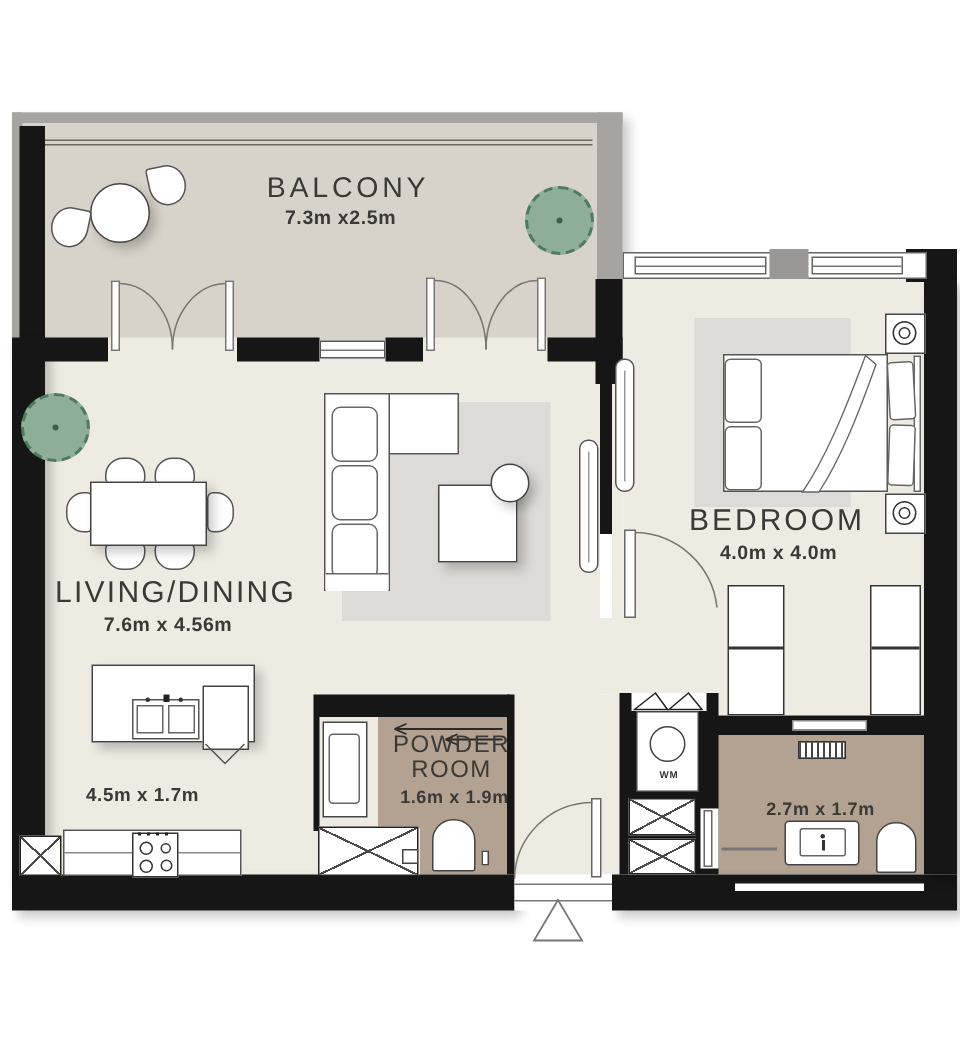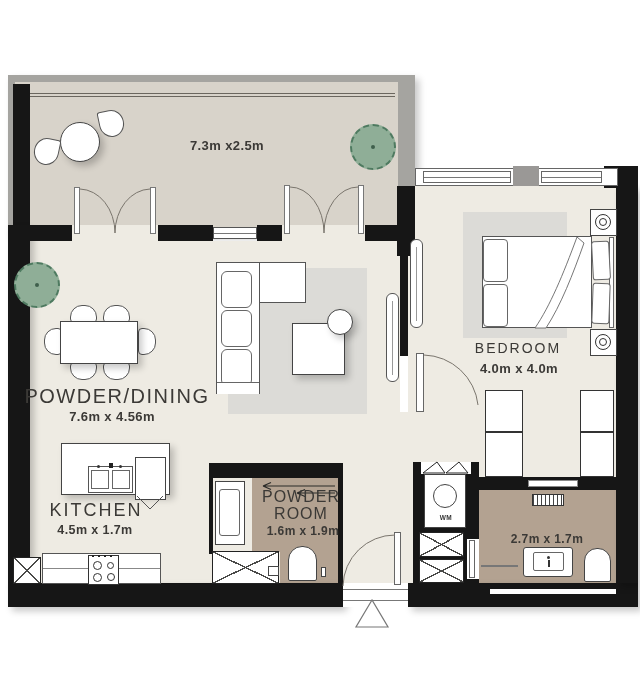--- a/index.html
+++ b/index.html
@@ -10,21 +10,21 @@
   .gray{position:absolute;background:#a5a4a0;}
   .fw{position:absolute;background:#fff;border:1px solid #555;box-sizing:border-box;}
   .fw2{position:absolute;background:#fff;border:1.3px solid #444;box-sizing:border-box;}
   .sh{box-shadow:4px 4px 7px rgba(0,0,0,.22);}
   .xbox{position:absolute;border:1.6px solid #222;box-sizing:border-box;
     background:
      linear-gradient(to top right, transparent calc(50% - .7px), #4a4a48 calc(50% - .7px), #4a4a48 calc(50% + .7px), transparent calc(50% + .7px)),
      linear-gradient(to bottom right, transparent calc(50% - .7px), #4a4a48 calc(50% - .7px), #4a4a48 calc(50% + .7px), transparent calc(50% + .7px)),
      #fff;}
   .lbl{position:absolute;transform:translate(-50%,-50%);white-space:nowrap;color:#3b3936;}
-  .rname{letter-spacing:2px;font-size:14px;}
+  .rname{letter-spacing:2px;font-size:20px;}
   .rdims{font-weight:700;font-size:12px;letter-spacing:.4px;}
   .rdims-light{font-weight:700;font-size:13px;letter-spacing:.4px;}
   .plant{position:absolute;border-radius:50%;background:#8fae97;border:2.5px dashed #4e7a60;box-sizing:border-box;}
   .plant .dot{position:absolute;left:50%;top:50%;width:4px;height:4px;margin:-2px;background:#3f5f4c;border-radius:50%;}
   .cushion{position:absolute;background:#fff;border:1px solid #666;border-radius:6px;box-sizing:border-box;}
   .chair{position:absolute;background:#fff;border:1.2px solid #555;box-sizing:border-box;}
   svg.overlay{position:absolute;left:0;top:0;pointer-events:none;}
 </style>
 </head>
 <body>
@@ -213,29 +213,29 @@
       <path d="M446,473 L459,462 L468,473 Z"></path>
     </g>
     <g stroke="#2a2a28" stroke-width="1.2" fill="none">
       <path d="M335,486 L263,486 M263,486 l8,-3.5 M263,486 l8,3.5"></path>
       <path d="M335,493 L297,493 M297,493 l8,-3.5 M297,493 l8,3.5"></path>
     </g>
     <path d="M577,237 C563,275 550,306 535,328 L546,328 C561,305 573,274 584,243 Z" fill="#fff" stroke="#666" stroke-width="0.9"></path>
     <path d="M137,496 L150,509 L163,496" fill="none" stroke="#555" stroke-width="1"></path>
   </svg>
 
+  <div class="lbl rname" style="left:232px;top:126px;font-size:19px;letter-spacing:2.5px;">BALCONY</div>
   <div class="lbl rdims-light" style="left:227px;top:145px;">7.3m x2.5m</div>
 
-  <div class="lbl rname" style="left:117px;top:396px;font-size:20px;letter-spacing:1.5px;">POWDER/DINING</div>
+  <div class="lbl rname" style="left:117px;top:396px;font-size:20px;letter-spacing:1.5px;">LIVING/DINING</div>
   <div class="lbl rdims-light" style="left:112px;top:416px;">7.6m x 4.56m</div>
 
   <div class="lbl rname" style="left:518px;top:348px;">BEDROOM</div>
   <div class="lbl rdims" style="left:519px;top:368px;font-size:13px;">4.0m x 4.0m</div>
 
-  <div class="lbl rname" style="left:96px;top:510px;font-size:18px;">KITCHEN</div>
   <div class="lbl rdims" style="left:95px;top:530px;font-size:12.5px;">4.5m x 1.7m</div>
 
   <div class="lbl rname" style="left:301px;top:497px;font-size:16px;letter-spacing:1px;">POWDER</div>
   <div class="lbl rname" style="left:301px;top:514px;font-size:16px;letter-spacing:1px;text-align:right;">ROOM</div>
   <div class="lbl rdims" style="left:303px;top:531px;">1.6m x 1.9m</div>
 
   <div class="lbl rdims" style="left:547px;top:539px;">2.7m x 1.7m</div>
 
 </div>
 

